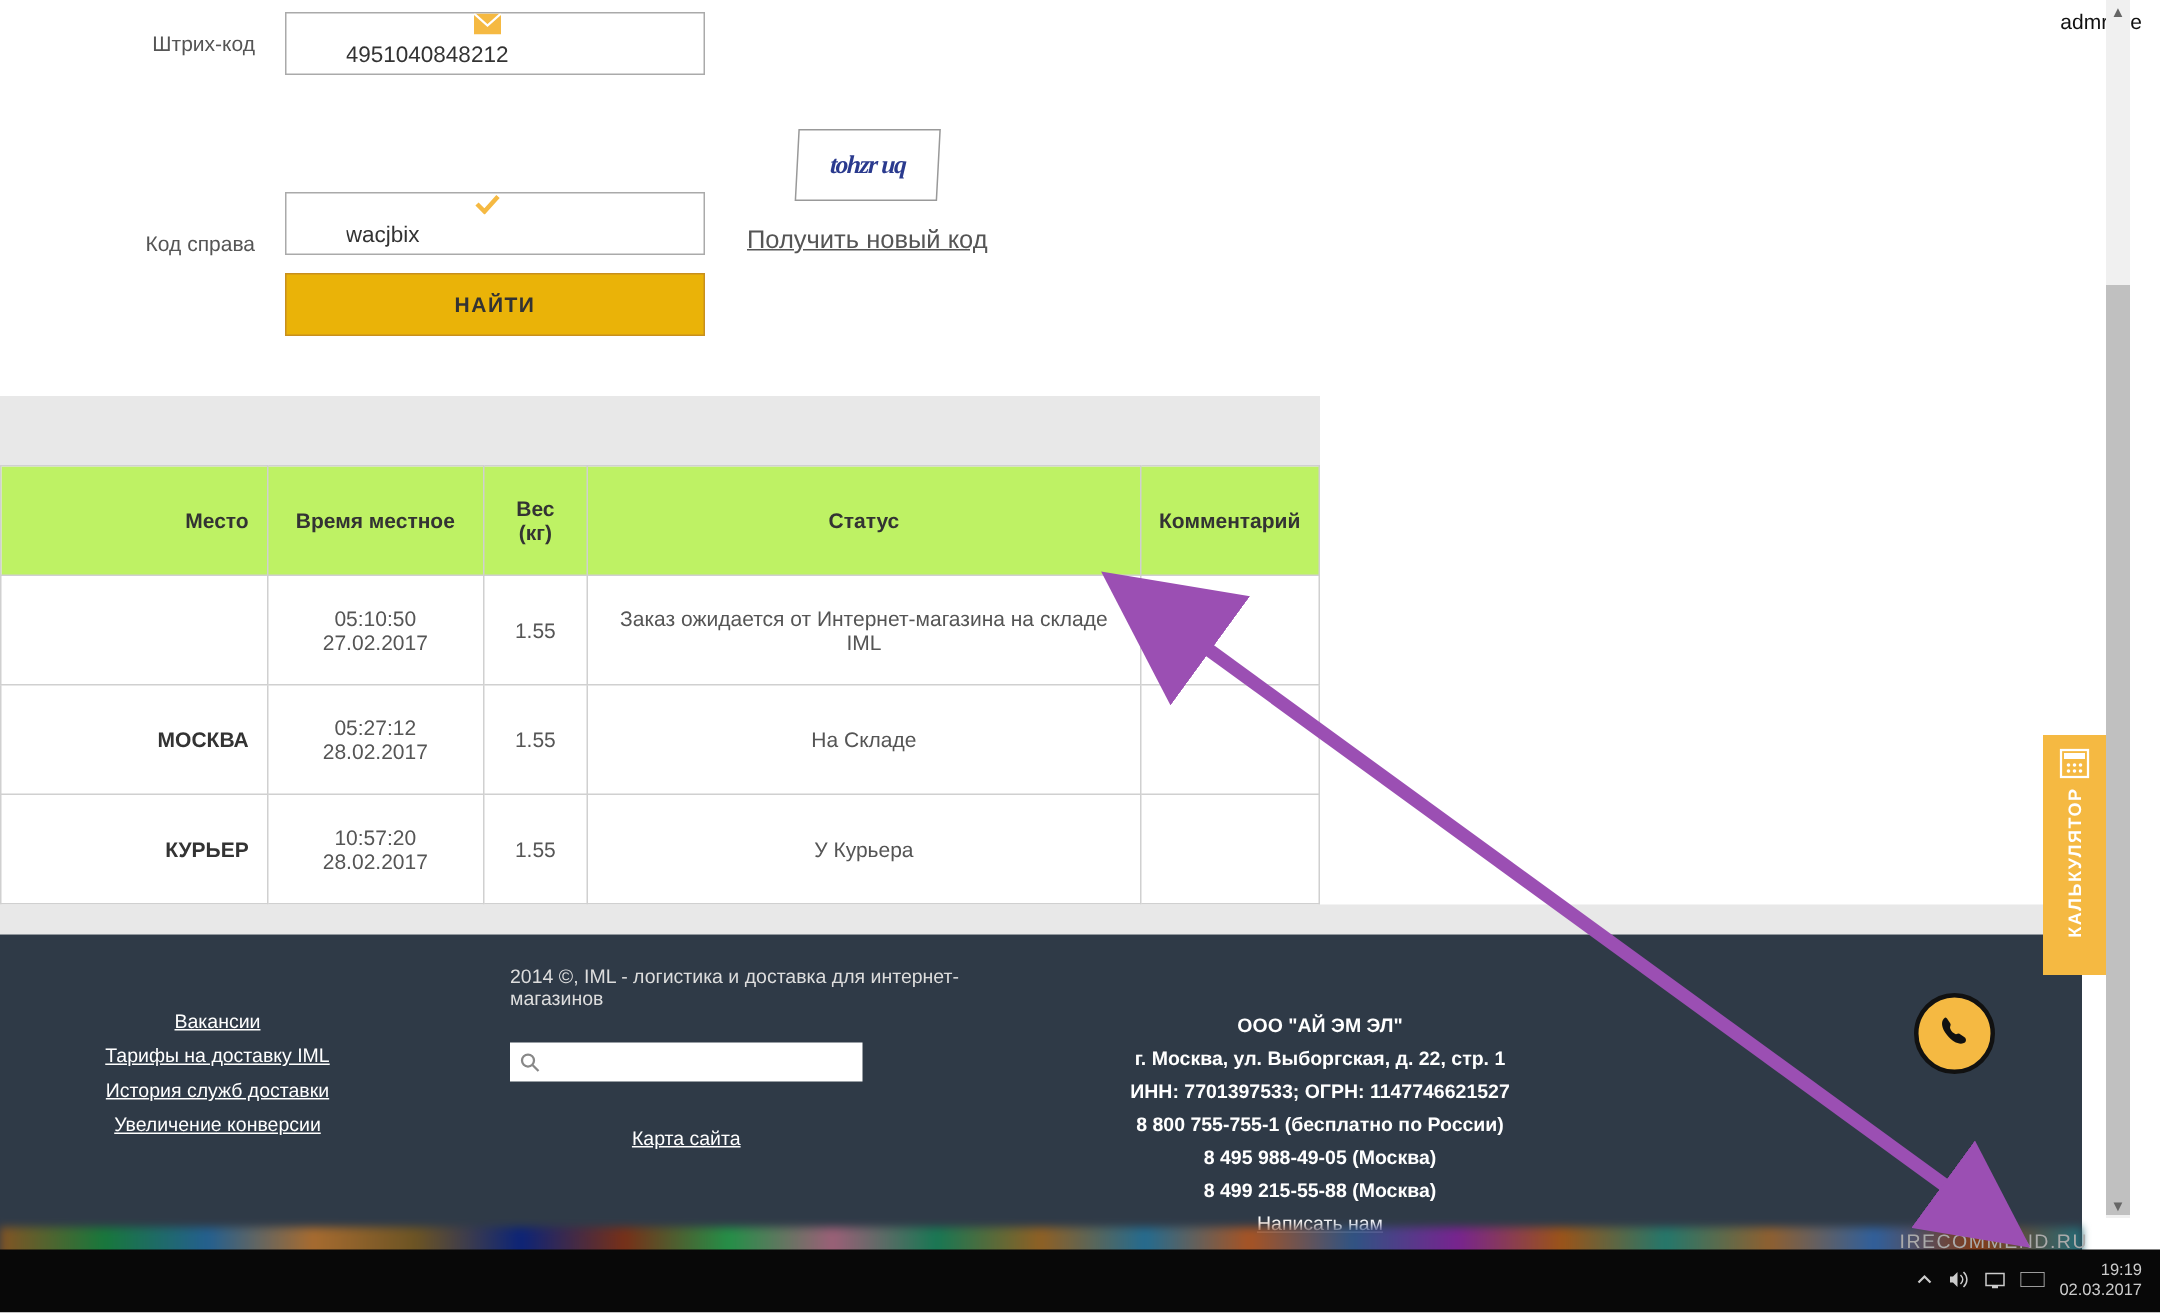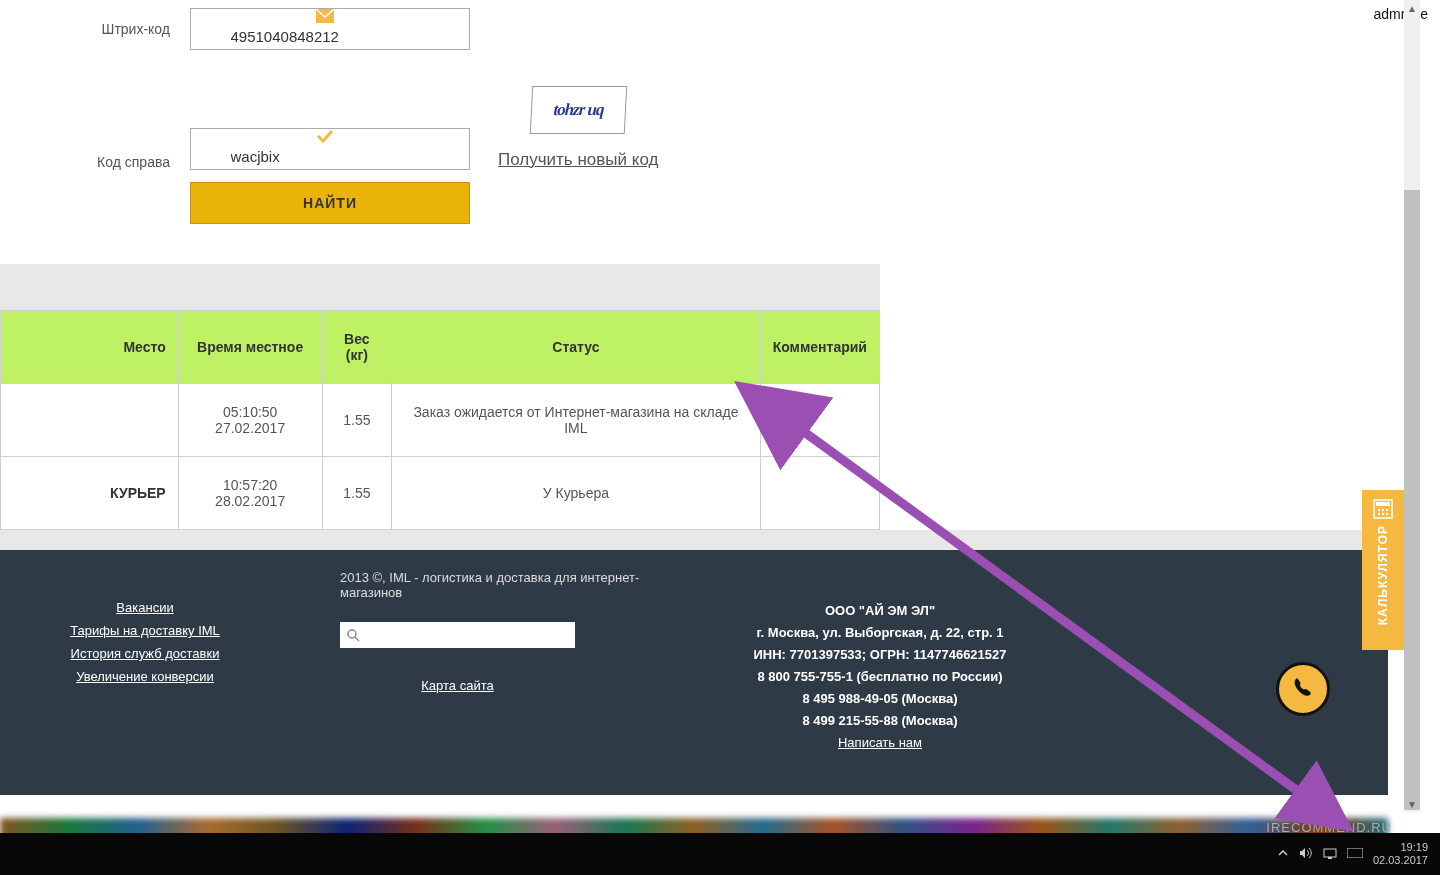--- a/index.html
+++ b/index.html
@@ -364,41 +364,48 @@
   </thead>
   <tbody>
     <tr>
       <td class="place"></td>
       <td>05:10:50 27.02.2017</td>
       <td>1.55</td>
       <td>Заказ ожидается от Интернет-магазина на складе IML</td>
       <td></td>
     </tr>
     <tr>
+      <td class="place">МОСКВА</td>
+      <td>05:27:12 28.02.2017</td>
+      <td>1.55</td>
+      <td>На Складе</td>
+      <td></td>
+    </tr>
+    <tr>
       <td class="place">КУРЬЕР</td>
       <td>10:57:20 28.02.2017</td>
       <td>1.55</td>
       <td>У Курьера</td>
       <td></td>
     </tr>
   </tbody>
 </table>
 
 <div style="background:#e8e8e8;height:20px;width:1388px;"></div>
 
 <div class="footer">
   <div class="footer-content">
     <div class="footer-links">
       <a>Вакансии</a>
       <a>Тарифы на доставку IML</a>
       <a>История служб доставки</a>
       <a>Увеличение конверсии</a>
     </div>
     <div class="footer-mid">
-      <div class="footer-copyright">2013 ©, IML - логистика и доставка для интернет-магазинов</div>
+      <div class="footer-copyright">2014 ©, IML - логистика и доставка для интернет-магазинов</div>
       <div class="footer-search">
         <svg width="14" height="14" viewBox="0 0 14 14">
             <circle cx="6" cy="6" r="4" stroke="#888" stroke-width="1.5" fill="none"></circle>
             <line x1="9" y1="9" x2="13" y2="13" stroke="#888" stroke-width="1.5"></line>
           </svg>
         <input style="">
       </div>
       <a class="sitemap-link">Карта сайта</a>
     </div>
     <div class="footer-address">

